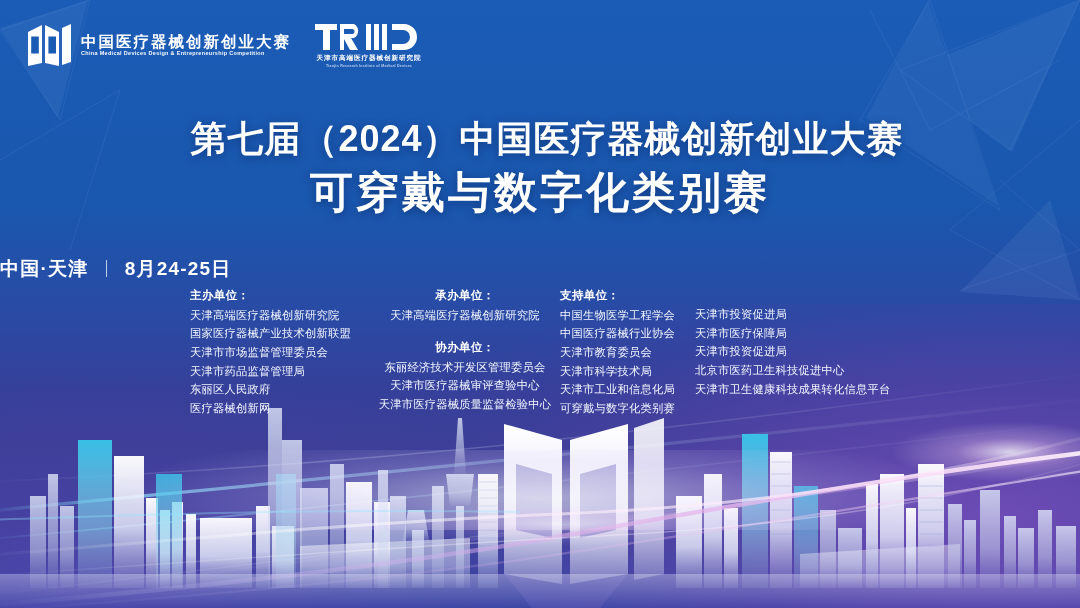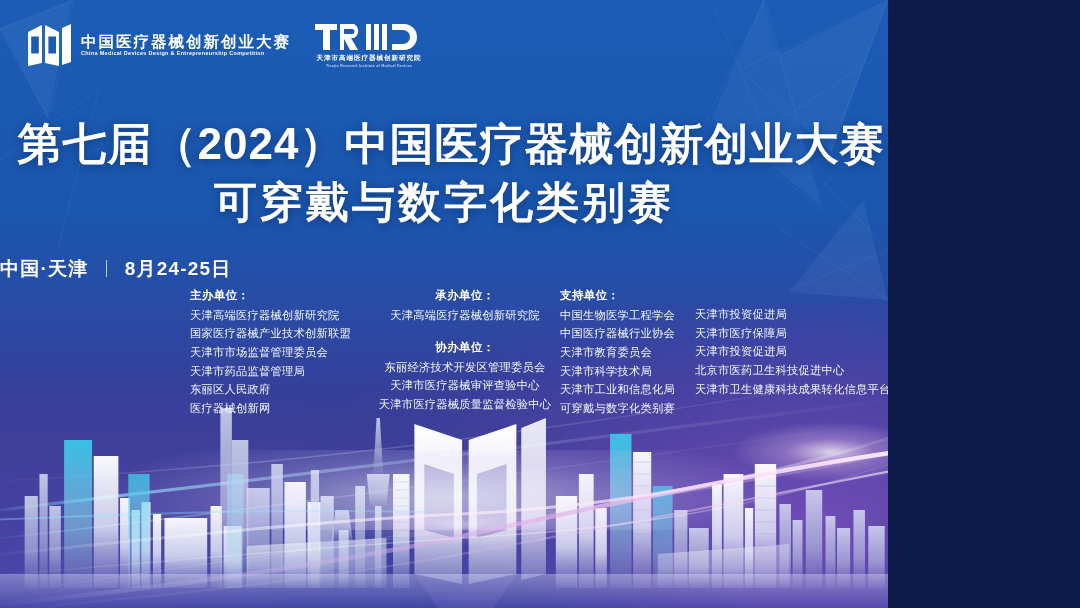--- a/index.html
+++ b/index.html
@@ -1,19 +1,19 @@
 <!DOCTYPE html>
 <html><head>
 <meta charset="utf-8">
 <style>
   html,body{margin:0;padding:0;background:#0d1b4a;}
   body{font-family:"Liberation Sans","DejaVu Sans",sans-serif;}
 
   .poster{
-    position:relative;width:888px;height:608px;overflow:hidden;
+    position:relative;width:1080px;height:608px;overflow:hidden;
     background:#1a5bb4;
   }
 
   
   .bg-base{
     position:absolute;inset:0;
     background:
       linear-gradient(to bottom,
         #1b5cb6 0%, #1a57ae 34%, #2a4aa4 52%,
         #35409a 64%, #3c3f96 74%, #3b3f9a 86%, #3a4aa8 100%);
@@ -64,21 +64,21 @@
   
   .title-wrap{
     position:absolute;left:0;right:0;top:118px;text-align:center;z-index:6;
   }
   .title-line{
     color:#ffffff;font-weight:700;line-height:1.18;
     letter-spacing:1px;
     text-shadow:0 2px 10px rgba(6,22,70,.45);
     white-space:nowrap;
   }
-  .title-1{font-size:44px;margin-left:14px;}
+  .title-1{font-size:36px;margin-left:14px;}
   .title-2{font-size:43px;margin-top:7px;letter-spacing:3px;}
 
   .meta{
     position:absolute;left:0;right:0;top:256px;text-align:left;z-index:6;
     color:#ffffff;font-size:19px;font-weight:700;letter-spacing:1.2px;
   }
   .meta .sep{
     display:inline-block;width:1.5px;height:17px;background:#cddcf2;
     vertical-align:-2px;margin:0 11px;opacity:.9;
   }

